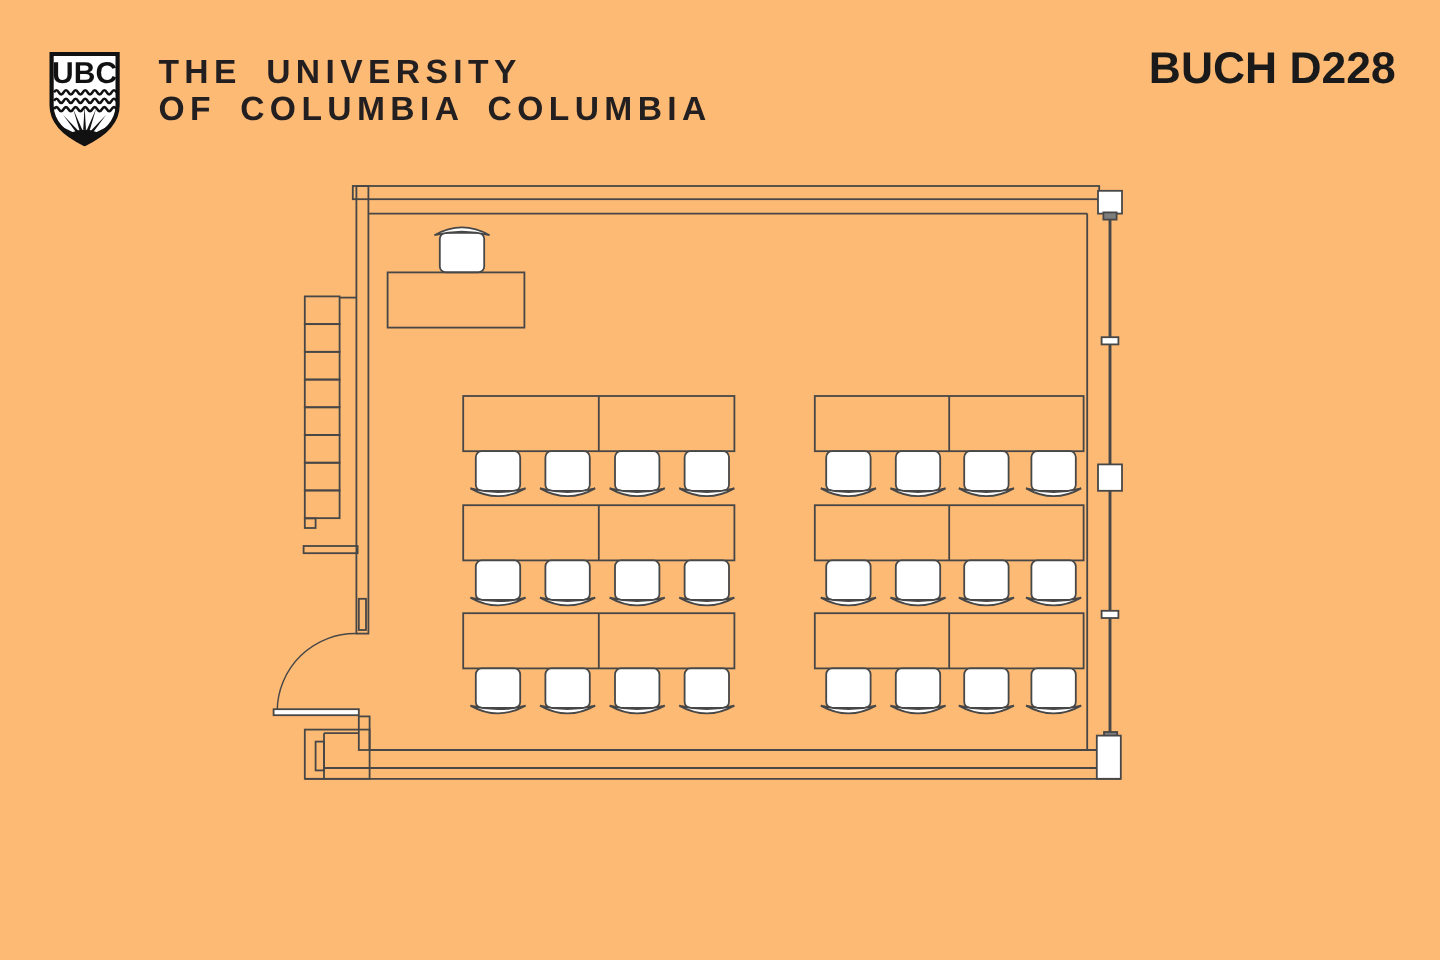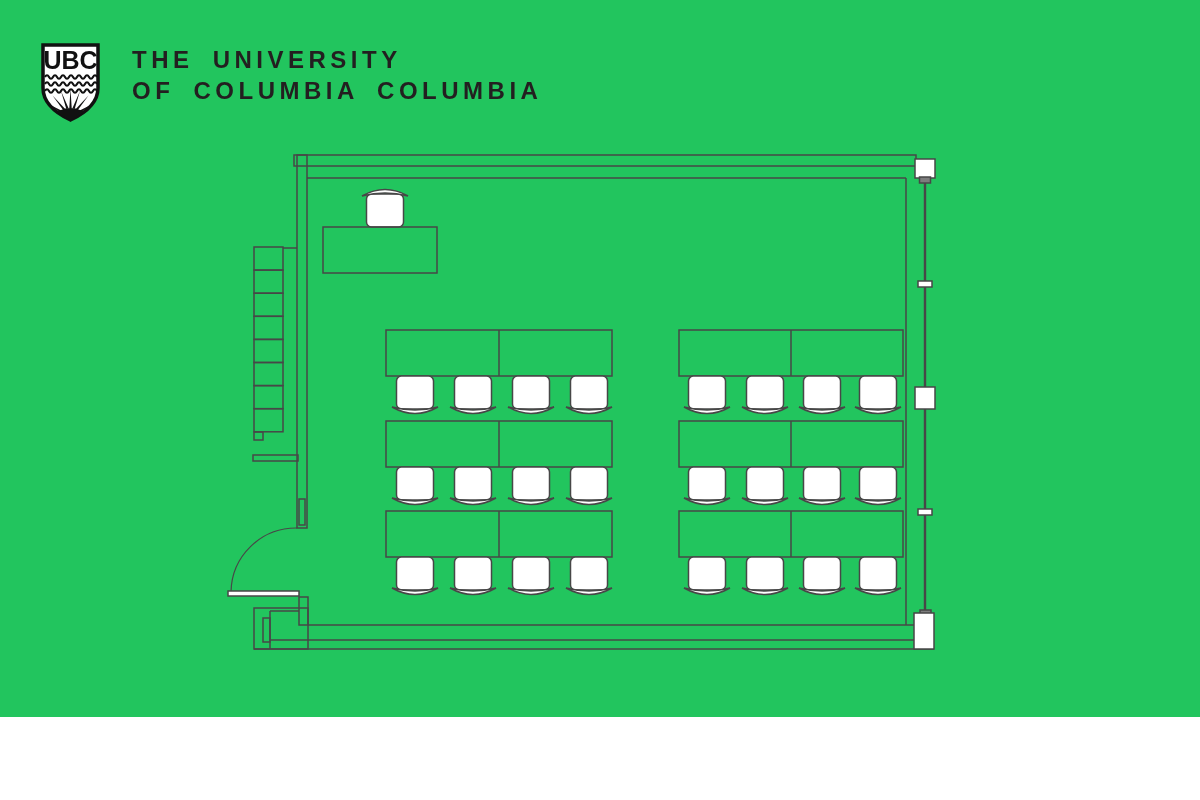--- a/index.html
+++ b/index.html
@@ -1,20 +1,20 @@
 <!DOCTYPE html>
 <html><head>
 <meta charset="utf-8">
 <style>
   html,body{margin:0;padding:0;background:#fff;}
-  #page{position:relative;width:1200px;height:717px;background:#22c55e;overflow:hidden;
+  #page{position:relative;width:1200px;height:800px;background:#fdba74;overflow:hidden;
         font-family:"Liberation Sans",sans-serif;color:#231f20;}
   #header{position:absolute;left:0;top:0;width:100%;height:130px;}
   #logo{position:absolute;left:38px;top:40px;width:64px;height:84px;}
-  #uniname{position:absolute;left:132px;top:44px;font-weight:bold;font-size:24px;
+  #uniname{position:absolute;left:132px;top:44px;font-weight:bold;font-size:28px;
            letter-spacing:4.5px;word-spacing:8px;line-height:31px;color:#231f20;white-space:nowrap;}
   #roomlabel{position:absolute;right:37px;top:36px;font-weight:bold;font-size:37px;
              letter-spacing:0px;color:#1a1a1a;white-space:nowrap;}
   #plan{position:absolute;left:0;top:0;}
 </style>
 </head>
 <body>
 
 <div id="page">
 
@@ -47,20 +47,21 @@
           </g>
         <path d="M50,117 Q70.5,99 91,117 Q70.5,124 50,117 Z" fill="#111"></path>
       </g>
     </svg>
 
     <div id="uniname">
       <div>THE UNIVERSITY</div>
       <div>OF COLUMBIA COLUMBIA</div>
     </div>
 
+    <div id="roomlabel">BUCH D228</div>
   </div>
 
   <svg id="plan" width="1200" height="800" viewBox="0 0 1200 800">
       <g stroke="#474747" fill="none" stroke-width="1.5">
         <rect x="294" y="155" width="622" height="11"></rect>
         <line x1="307" y1="178" x2="906" y2="178"></line>
         <rect x="297" y="155" width="10" height="373"></rect>
         <rect x="299" y="499" width="6" height="26"></rect>
         <line x1="906" y1="178" x2="906" y2="625"></line>
         <line x1="308" y1="625" x2="934" y2="625"></line>

